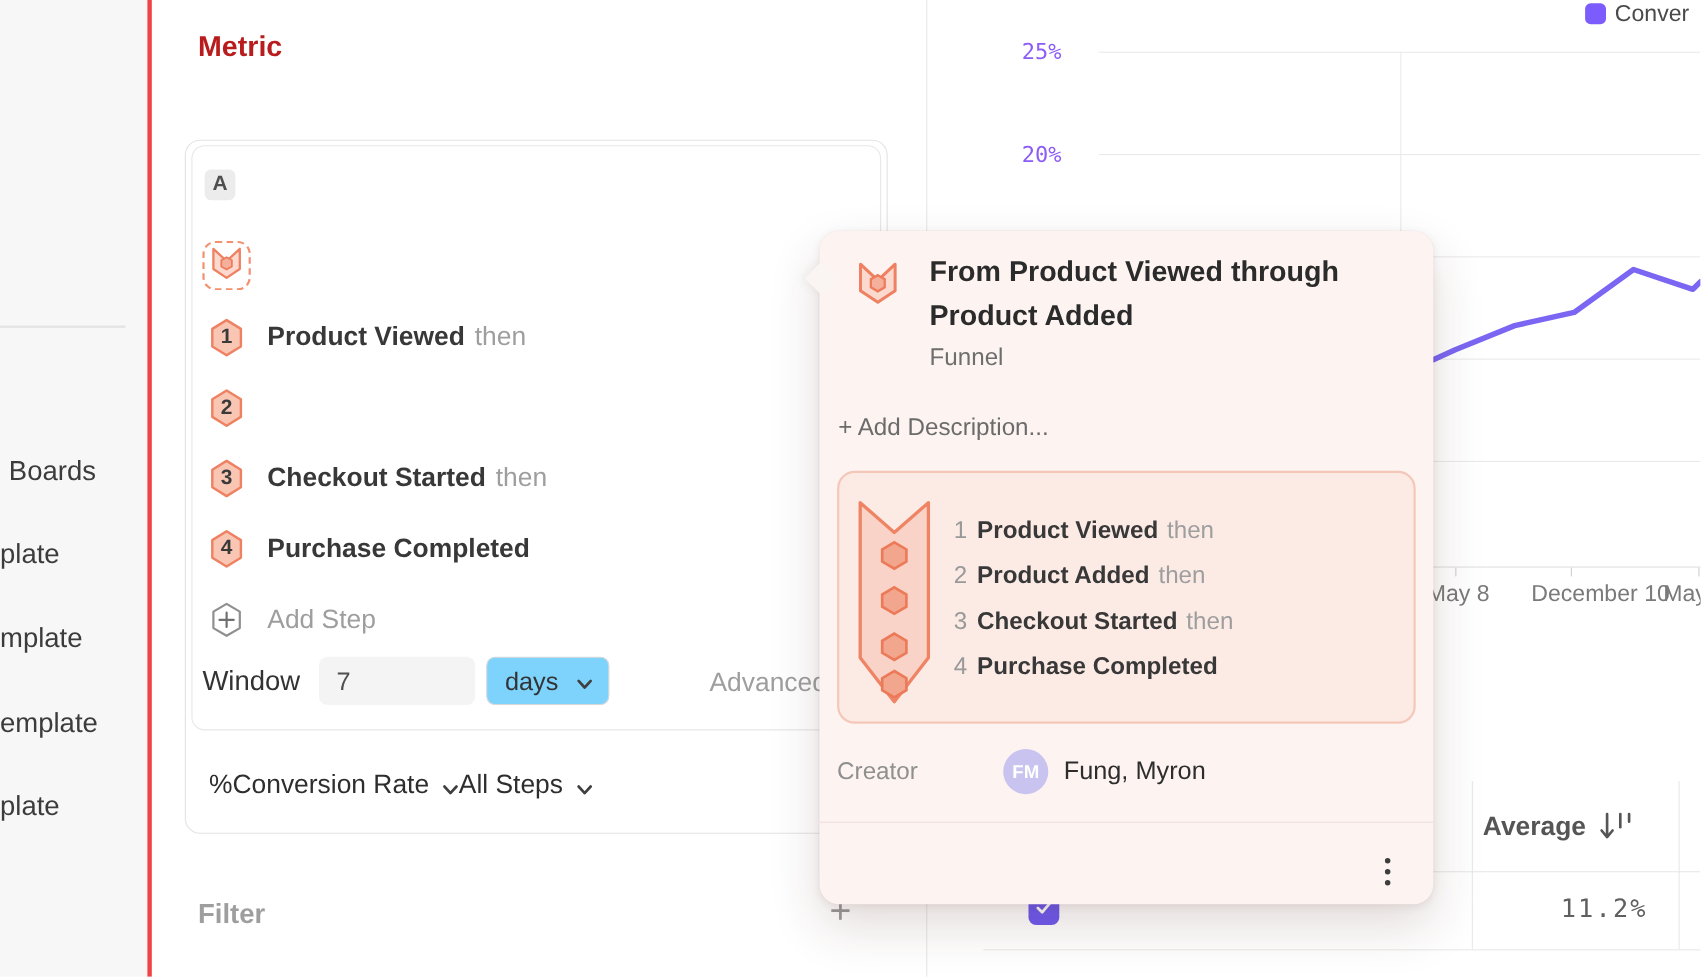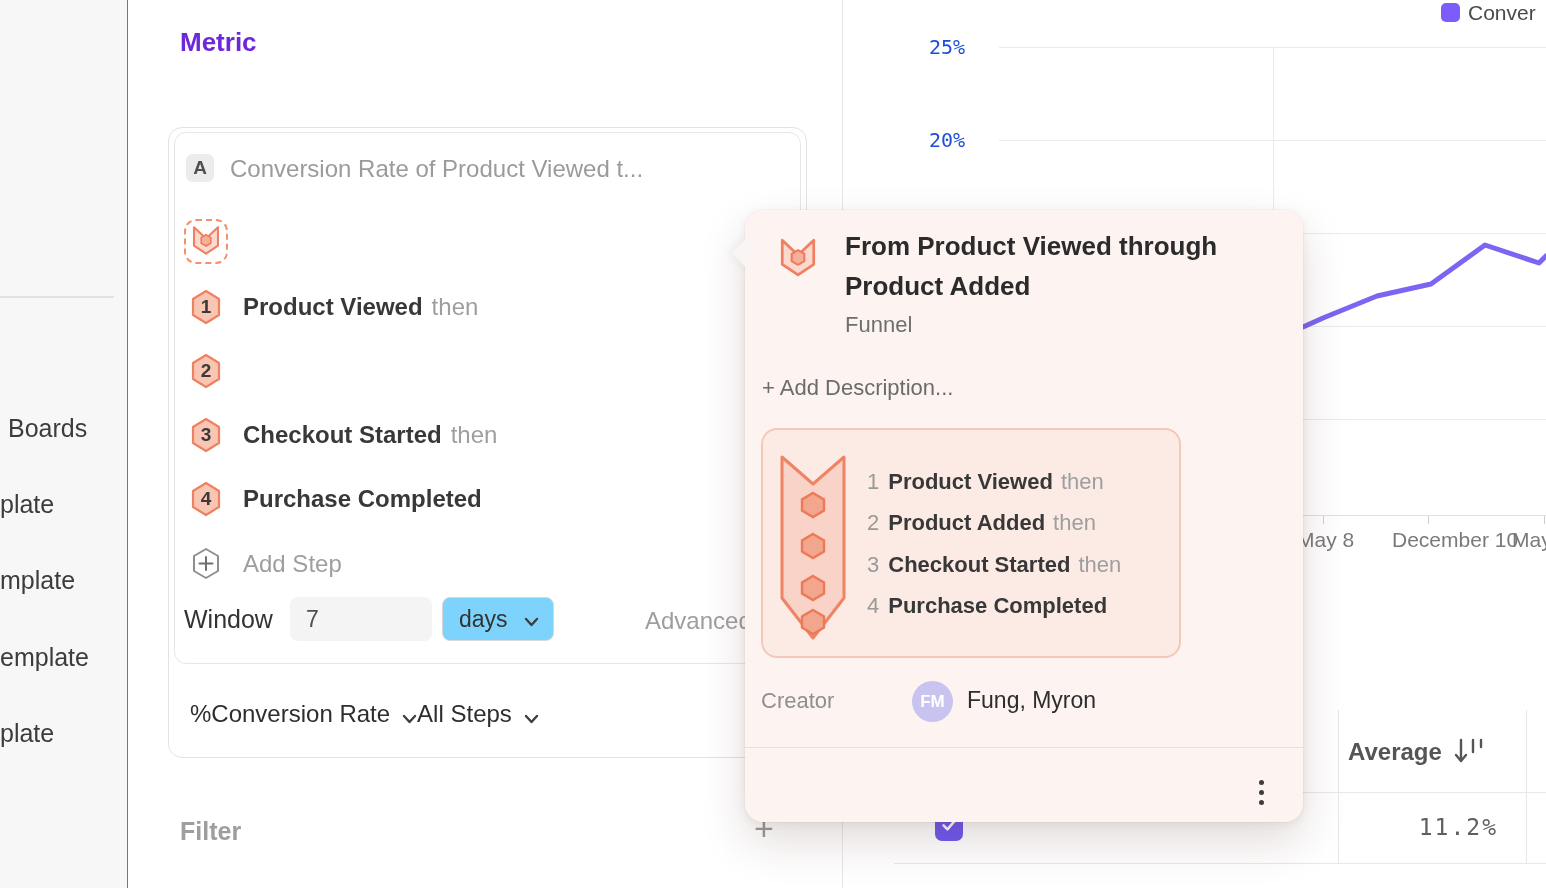--- a/index.html
+++ b/index.html
@@ -4,27 +4,27 @@
 <style>
   * { margin:0; padding:0; box-sizing:border-box; }
   body { background:#ffffff; }
   .page {
     position:relative; width:1546px; height:888px; overflow:hidden;
     background:#ffffff; font-family:"Liberation Sans", sans-serif;
   }
   .abs { position:absolute; }
 
   
-  .sidebar { position:absolute; left:0; top:0; width:128px; height:888px;
-    background:#f7f7f7; border-right:1px solid #ef4444; }
+  .sidebar { position:absolute; left:0; top:0; width:138px; height:888px;
+    background:#f7f7f7; border-right:4px solid #ef4444; }
   .sidebar-divider { position:absolute; left:0; top:296px; width:114px; height:2px; background:#e3e3e3; }
   .side-item { position:absolute; font-size:25px; color:#3c3c3c; white-space:nowrap; }
 
   
-  .metric-title { position:absolute; left:180px; top:27px; font-size:26px; font-weight:700; color:#6d28d9; }
+  .metric-title { position:absolute; left:180px; top:27px; font-size:26px; font-weight:700; color:#b91c1c; }
   .outer-card { position:absolute; left:168px; top:127px; width:639px; height:631px;
     background:#fff; border:1px solid #e3e3e3; border-radius:14px; }
   .inner-card { position:absolute; left:174px; top:132px; width:627px; height:532px;
     background:#fff; border:1px solid #e7e7e7; border-radius:12px; }
   .series-badge { position:absolute; left:186px; top:154px; width:28px; height:28px;
     background:#ececec; border-radius:6px; color:#4f4f4f; font-size:19px; font-weight:700;
     display:flex; align-items:center; justify-content:center; }
   .series-name { position:absolute; left:230px; top:155px; font-size:24px; color:#9b9b9b; white-space:nowrap; }
   .sel-icon-box { position:absolute; left:184px; top:219px; width:44px; height:45px;
     border:2px dashed #f2916f; border-radius:12px; display:flex; align-items:center; justify-content:center; }
@@ -54,21 +54,21 @@
   .filter-add { position:absolute; left:754px; top:809px; font-size:34px; font-weight:400; color:#9a9a9a; }
 
   
   .panel-divider { position:absolute; left:842px; top:0; width:1px; height:888px; background:#e8e8e8; }
 
   
   .legend-swatch { position:absolute; left:1441px; top:3px; width:19px; height:19px;
     border-radius:5px; background:#7c5cfc; }
   .legend-label { position:absolute; left:1468px; top:1px; font-size:21px; font-weight:500; color:#4a4a4a; white-space:nowrap; }
   .y-label { position:absolute; left:880px; width:85px; text-align:right;
-    font-family:"DejaVu Sans Mono", monospace; font-size:20px; color:#1d4ed8; }
+    font-family:"DejaVu Sans Mono", monospace; font-size:20px; color:#8b5cf6; }
   .gridline-h { position:absolute; left:999px; width:547px; height:1px; background:#eaeaea; }
   .gridline-v { position:absolute; left:1273px; top:47px; width:1px; height:468px; background:#eaeaea; }
   .axis-x { position:absolute; left:999px; top:515px; width:547px; height:1px; background:#e0e0e0; }
   .tick { position:absolute; top:516px; width:1px; height:8px; background:#cfcfcf; }
   .x-label { position:absolute; top:528px; font-size:21px; color:#7a7a7a; white-space:nowrap; }
   .line-svg { position:absolute; left:999px; top:40px; }
 
   
   .tbl-vline { position:absolute; top:710px; width:1px; height:153px; background:#e8e8e8; }
   .tbl-hline { position:absolute; left:894px; width:652px; height:1px; background:#e8e8e8; }
@@ -85,21 +85,21 @@
     background:#fdf4f2; border-radius:18px; z-index:10;
     box-shadow:0 20px 45px rgba(80,40,30,0.16), 0 2px 8px rgba(80,40,30,0.08), 0 0 0 1px rgba(0,0,0,0.02); }
   .popup-pointer { position:absolute; left:-9px; top:32px; width:22px; height:22px;
     background:#faf4f3; transform:rotate(45deg); border-radius:3px;
     box-shadow:-4px 4px 8px rgba(0,0,0,0.04); }
   .popup-icon { position:absolute; left:34px; top:26px; }
   .popup-title { position:absolute; left:100px; top:16px; width:430px;
     font-size:26px; font-weight:700; color:#2b2b2b; line-height:40px; }
   .popup-type { position:absolute; left:100px; top:102px; font-size:22px; color:#6e6e6e; }
   .popup-adddesc { position:absolute; left:17px; top:165px; font-size:22px; color:#6b6b6b; }
-  .popup-funnel-card { position:absolute; left:16px; top:218px; width:420px; height:230px;
+  .popup-funnel-card { position:absolute; left:16px; top:218px; width:526px; height:230px;
     background:#fcebe5; border:2px solid #f4c7b8; border-radius:16px; }
   .ribbon { position:absolute; left:16px; top:22px; }
   .popup-step { position:absolute; left:104px; font-size:22px; white-space:nowrap; }
   .popup-step .num { color:#999; margin-right:9px; }
   .popup-step .name { font-weight:600; color:#383838; }
   .popup-step .suffix { color:#9e9e9e; margin-left:8px; }
   .creator-label { position:absolute; left:16px; top:478px; font-size:22px; color:#8f8f8f; }
   .creator-avatar { position:absolute; left:167px; top:471px; width:41px; height:41px; border-radius:50%;
     background:#c8c3ef; color:#fff; font-size:17px; font-weight:700;
     display:flex; align-items:center; justify-content:center; }
@@ -122,21 +122,20 @@
     <div class="side-item" style="left:0;   top:643px;">emplate</div>
     <div class="side-item" style="left:0;   top:719px;">plate</div>
   </div>
 
   <div class="metric-title">Metric</div>
 
   <div class="outer-card"></div>
   <div class="inner-card"></div>
 
   <div class="series-badge">A</div>
-  <div class="series-name">Conversion Rate of Product Viewed t...</div>
 
   <div class="sel-icon-box">
     <span>
       <svg width="30" height="32" viewBox="0 0 36 40">
         <path d="M3,4 L18,18 L33,4 L33,27 L18,37 L3,27 Z" fill="#fbd9cf" stroke="#ef8061" stroke-width="2.6" stroke-linejoin="round"></path>
         <polygon points="18,13.5 24,17 24,24 18,27.5 12,24 12,17" fill="#f5b09b" stroke="#ee7c5c" stroke-width="2"></polygon>
       </svg>
     </span>
   </div>
 

